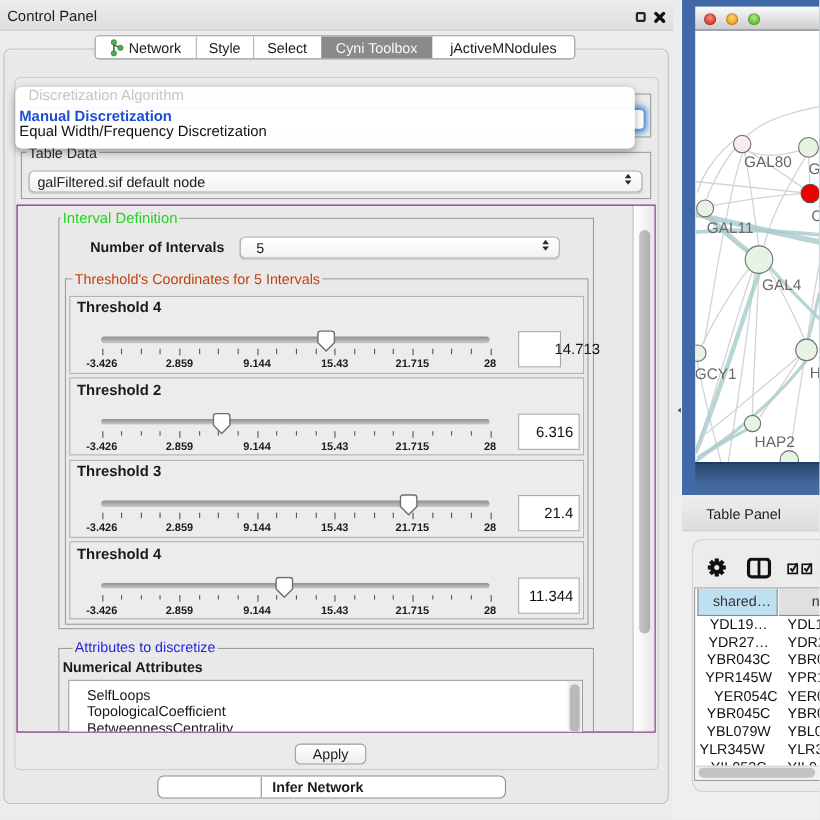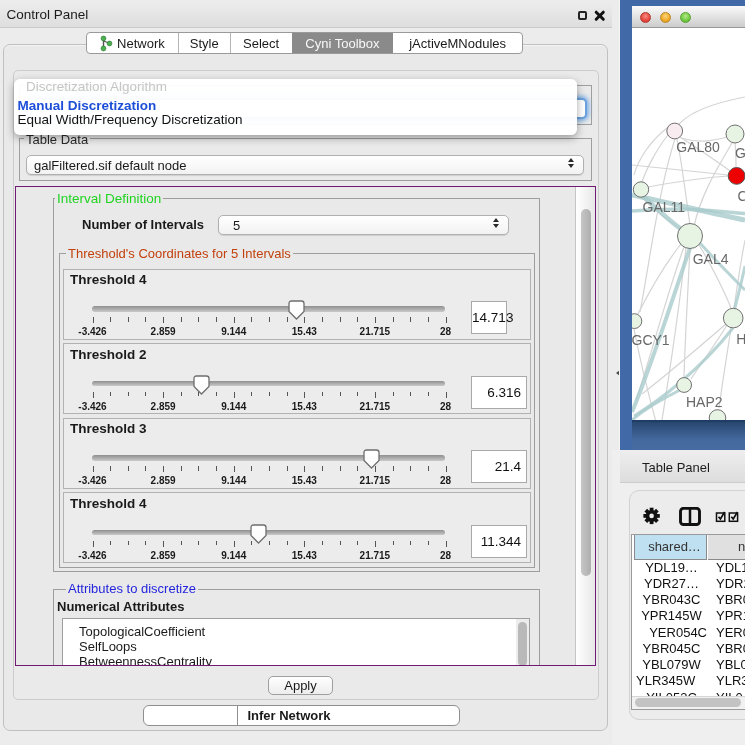--- a/index.html
+++ b/index.html
@@ -116,21 +116,21 @@
           <div class="abs" style="left:3.5px;top:56.5px;width:50px;text-align:center;font-size:10px;font-weight:bold;color:#1a1a1a;">-3.426</div>
           <div class="abs" style="left:74.1px;top:56.5px;width:50px;text-align:center;font-size:10px;font-weight:bold;color:#1a1a1a;">2.859</div>
           <div class="abs" style="left:144.7px;top:56.5px;width:50px;text-align:center;font-size:10px;font-weight:bold;color:#1a1a1a;">9.144</div>
           <div class="abs" style="left:215.29999999999998px;top:56.5px;width:50px;text-align:center;font-size:10px;font-weight:bold;color:#1a1a1a;">15.43</div>
           <div class="abs" style="left:285.9px;top:56.5px;width:50px;text-align:center;font-size:10px;font-weight:bold;color:#1a1a1a;">21.715</div>
           <div class="abs" style="left:356.5px;top:56.5px;width:50px;text-align:center;font-size:10px;font-weight:bold;color:#1a1a1a;">28</div>
           <svg class="abs" style="left:223.7px;top:30.7px;" width="17" height="20" viewBox="0 0 17 20">
             <path d="M 1,3.5 Q 1,1 3.5,1 L 13.5,1 Q 16,1 16,3.5 L 16,11.5 L 8.5,19 L 1,11.5 Z" fill="#fdfdfd" stroke="#6e6e6e" stroke-width="1.3"></path>
             <path d="M 2.5,3.8 Q 2.5,2.5 4,2.5 L 13,2.5 Q 14.5,2.5 14.5,3.8 L 14.5,7 L 2.5,7 Z" fill="#ffffff"></path>
           </svg>
-          <div class="abs" style="left:407.1px;top:31.5px;width:36px;height:33px;background:#ffffff;border:1px solid #a9a9a9;font-size:13.5px;color:#111;text-align:right;line-height:31px;padding-right:5px;">14.713</div>
+          <div class="abs" style="left:407.1px;top:31.5px;width:36px;height:33px;background:#ffffff;border:1px solid #a9a9a9;font-size:13.5px;color:#111;text-align:right;line-height:31px;padding-right:5px;padding-left:32px;">14.713</div>
         </div>
         <div class="abs" style="left:47px;top:156.3px;width:467.5px;height:71px;background:#ececec;border:1px solid #b2b2b2;">
           <div class="abs" style="left:6px;top:2.5px;font-size:13.5px;font-weight:bold;color:#1a1a1a;">Threshold 2</div>
           <div class="abs" style="left:27.8px;top:36.4px;width:353.7px;height:5.5px;background:linear-gradient(#8f8f8f,#c9c9c9);border-radius:3px;"></div>
           <div class="abs" style="left:28.5px;top:47.3px;width:1px;height:6px;background:#555;"></div>
           <div class="abs" style="left:46.1px;top:47.3px;width:1px;height:4.5px;background:#555;"></div>
           <div class="abs" style="left:63.8px;top:47.3px;width:1px;height:4.5px;background:#555;"></div>
           <div class="abs" style="left:81.4px;top:47.3px;width:1px;height:4.5px;background:#555;"></div>
           <div class="abs" style="left:99.1px;top:47.3px;width:1px;height:6px;background:#555;"></div>
           <div class="abs" style="left:116.8px;top:47.3px;width:1px;height:4.5px;background:#555;"></div>
@@ -232,22 +232,22 @@
             <path d="M 2.5,3.8 Q 2.5,2.5 4,2.5 L 13,2.5 Q 14.5,2.5 14.5,3.8 L 14.5,7 L 2.5,7 Z" fill="#ffffff"></path>
           </svg>
           <div class="abs" style="left:407.1px;top:31.5px;width:56px;height:33px;background:#ffffff;border:1px solid #a9a9a9;font-size:13.5px;color:#111;text-align:right;line-height:31px;padding-right:5px;">11.344</div>
         </div>
       </div>
 
     <div class="abs tbox" style="left:37px;top:402px;width:487px;height:90px;"></div>
     <div class="ttitle" style="left:50px;top:395px;color:#2525dd;background:#e9e9e9;">Attributes to discretize</div>
     <div class="abs" style="left:41px;top:412px;font-size:13px;font-weight:bold;color:#1a1a1a;">Numerical Attributes</div>
     <div class="abs" style="left:46px;top:431px;width:468px;height:60px;background:#ffffff;border:1px solid #9e9e9e;font-size:13px;color:#1a1a1a;overflow:hidden;padding-top:4.5px;">
+      <div style="padding-left:16px;height:15.2px;line-height:15.2px;">SelfLoops</div>
       <div style="padding-left:16px;height:15.2px;line-height:15.2px;">TopologicalCoefficient</div>
-      <div style="padding-left:16px;height:15.2px;line-height:15.2px;">SelfLoops</div>
       <div style="padding-left:16px;height:15.2px;line-height:15.2px;">BetweennessCentrality</div>
     </div>
     <div class="abs" style="left:500px;top:432px;width:13px;height:47px;background:#ededed;"></div>
     <div class="abs" style="left:502px;top:435px;width:9px;height:44px;background:#b9b9b9;border-radius:5px;"></div>
   </div>
 
   <div class="abs" style="left:268px;top:676px;width:65px;height:19px;border:1px solid #9f9f9f;border-radius:5px;background:linear-gradient(#ffffff,#ededed);font-size:13px;color:#1a1a1a;text-align:center;line-height:18px;">Apply</div>
 
   <div class="abs" style="left:143px;top:705px;width:317px;height:21px;background:#ffffff;border:1px solid #8f8f8f;border-radius:6px;overflow:hidden;display:flex;font-weight:bold;">
     <div style="width:93px;display:flex;align-items:center;justify-content:center;border-right:1px solid #8f8f8f;font-size:13px;color:#a21caf;margin-top:32px;">Impute Data</div>

